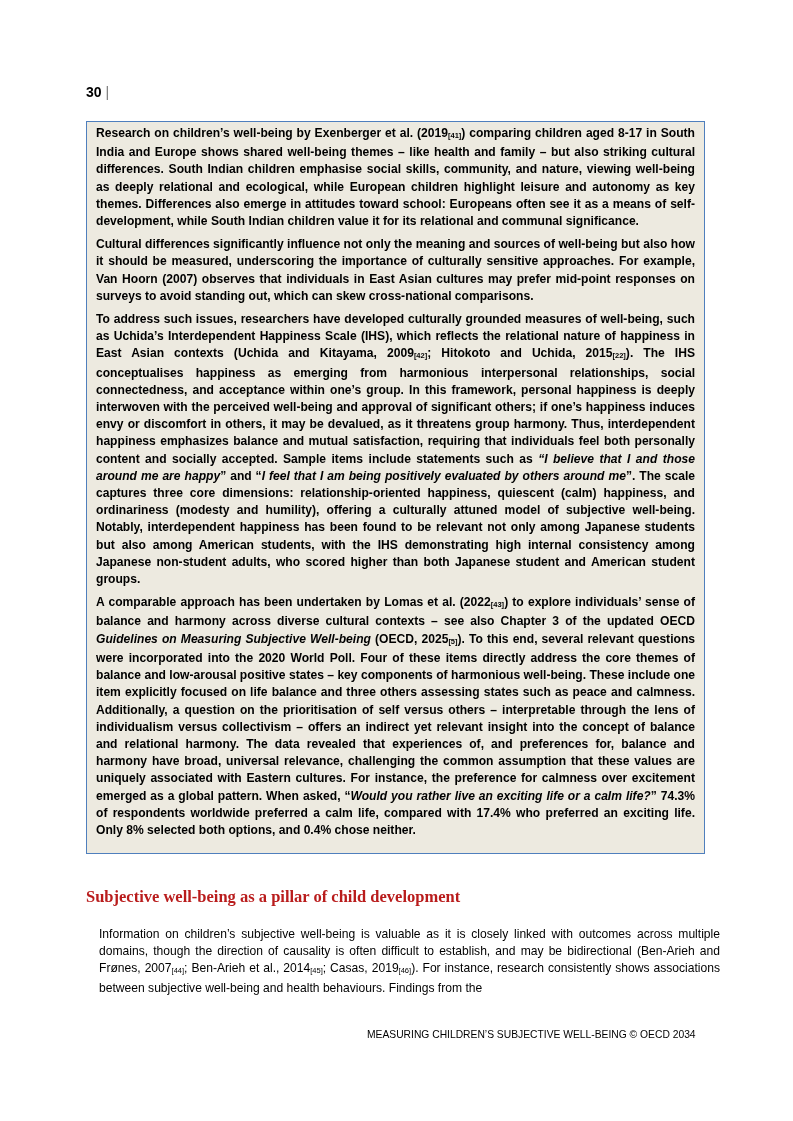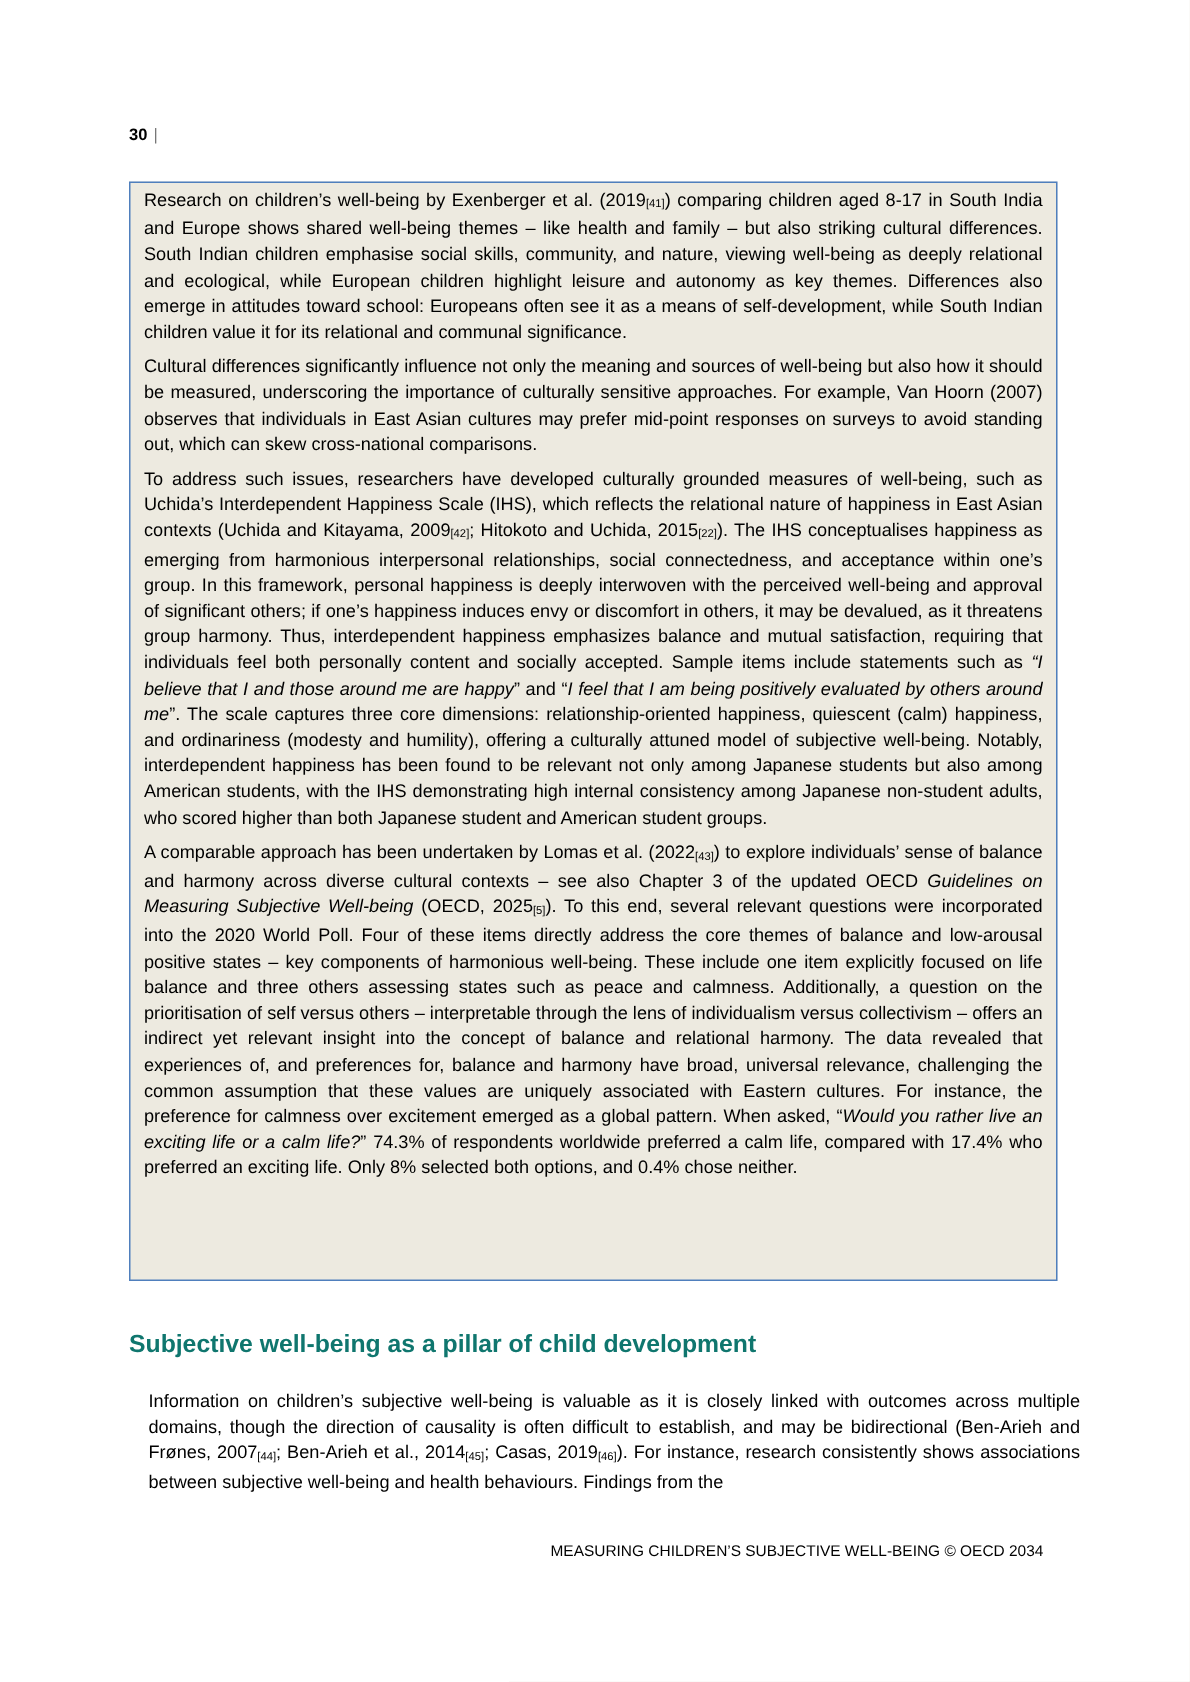--- a/index.html
+++ b/index.html
@@ -1,26 +1,26 @@
 <!DOCTYPE html>
 <html><head>
 <meta charset="utf-8">
 <style>
   html, body { margin: 0; padding: 0; background: #ffffff; }
   body { width: 793px; height: 1121px; position: relative; overflow: hidden;
          font-family: "Liberation Sans", sans-serif; color: #000; }
-  .page-num { position: absolute; left: 86px; top: 84px; font-size: 11px; font-weight: bold; }
+  .page-num { position: absolute; left: 86px; top: 84px; font-size: 14px; font-weight: bold; }
   .page-num .sep { font-weight: normal; color: #777; margin-left: 4px; }
   .box { position: absolute; left: 86px; top: 121px; width: 619px; height: 733px;
          background: #edeae0; border: 1px solid #4f7fbd; box-sizing: border-box;
-         padding: 3px 9px 0 9px; }
+         padding: 3px 9px 0 9px; font-weight: bold; }
   .box p, .body-text p { margin: 0 0 6px 0; font-size: 12.1px; line-height: 17.2px; text-align: justify; }
   .ref { font-size: 7.5px; vertical-align: -1px; }
   .section-title { position: absolute; left: 86px; top: 887px; margin: 0; font-size: 16.5px;
-                   font-weight: bold; color: #0f766e; }
+                   font-weight: bold; color: #b91c1c; font-family: Liberation Serif, serif; }
   .body-text { position: absolute; left: 99px; top: 926px; width: 621px; }
   .footer { position: absolute; left: 367px; top: 1029px; font-size: 10.3px; color: #000; }
 </style>
 </head>
 <body>
 
 <div class="page-num">
   <span>30</span><span class="sep">|</span>
 </div>
 

